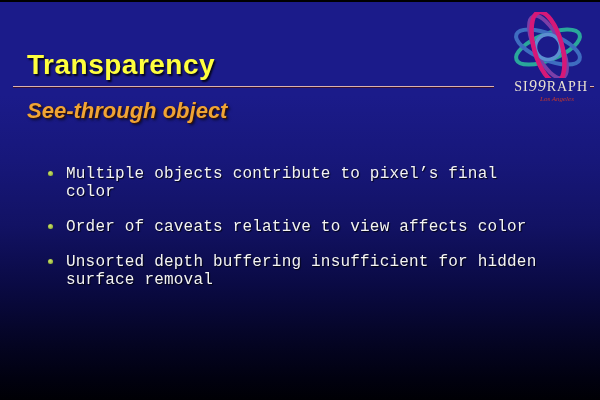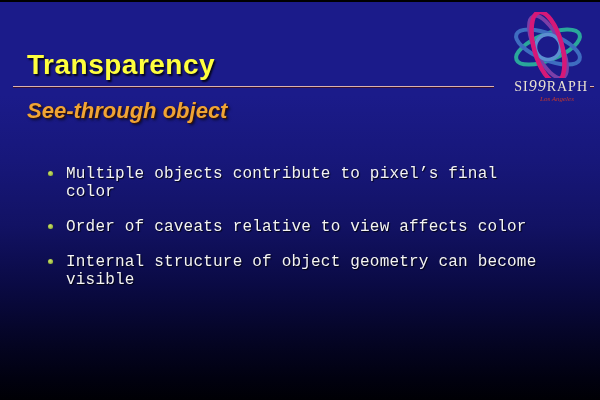--- a/index.html
+++ b/index.html
@@ -145,21 +145,21 @@
     <li class="bullet-item">
       <span class="bullet-dot"></span>
       <span>Multiple objects contribute to pixel’s final color</span>
     </li>
     <li class="bullet-item">
       <span class="bullet-dot"></span>
       <span>Order of caveats relative to view affects color</span>
     </li>
     <li class="bullet-item">
       <span class="bullet-dot"></span>
-      <span>Internal structure of object geometry can become visible</span>
+      <span>Unsorted depth buffering insufficient for hidden surface removal</span>
     </li>
   </ul>
 
   <div class="logo">
     <svg class="logo-rings" viewBox="0 0 84 70" xmlns="http://www.w3.org/2000/svg" aria-hidden="true">
       <g fill="none">
         <ellipse cx="42" cy="35" rx="34" ry="13" stroke="#2aa79b" stroke-width="4" transform="rotate(-22 42 35)"></ellipse>
         <ellipse cx="42" cy="35" rx="34" ry="13" stroke="#3e6cc0" stroke-width="4" transform="rotate(22 42 35)"></ellipse>
         <ellipse cx="42" cy="35" rx="34" ry="13" stroke="#7a3fa8" stroke-width="4" transform="rotate(64 42 35)"></ellipse>
         <circle cx="42" cy="35" r="12.5" stroke="#5b8fd0" stroke-width="3.5"></circle>

